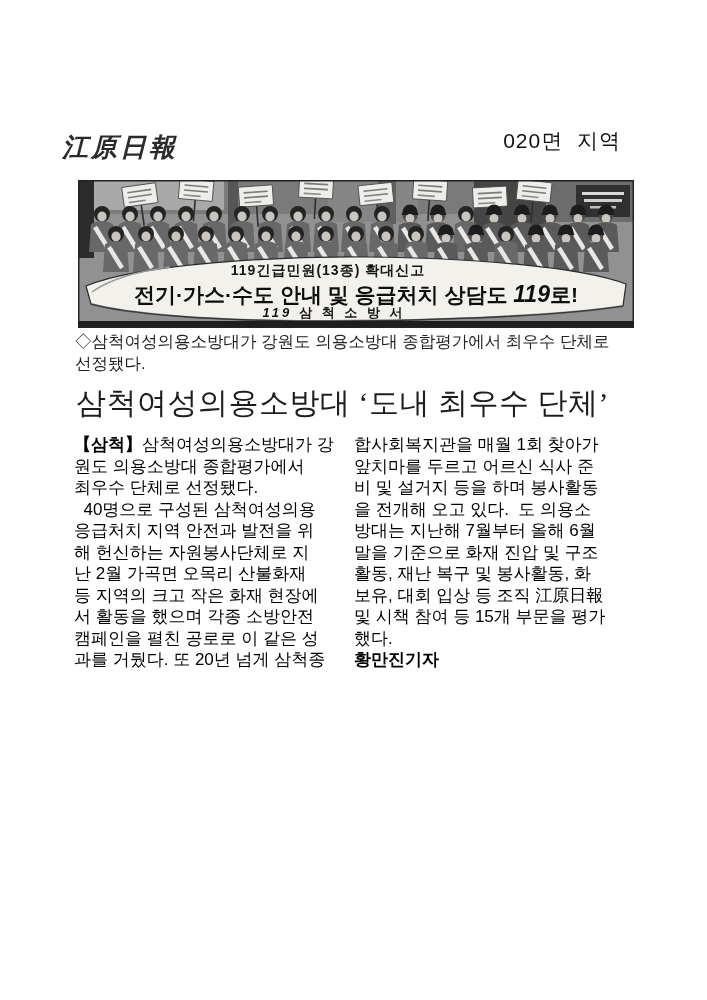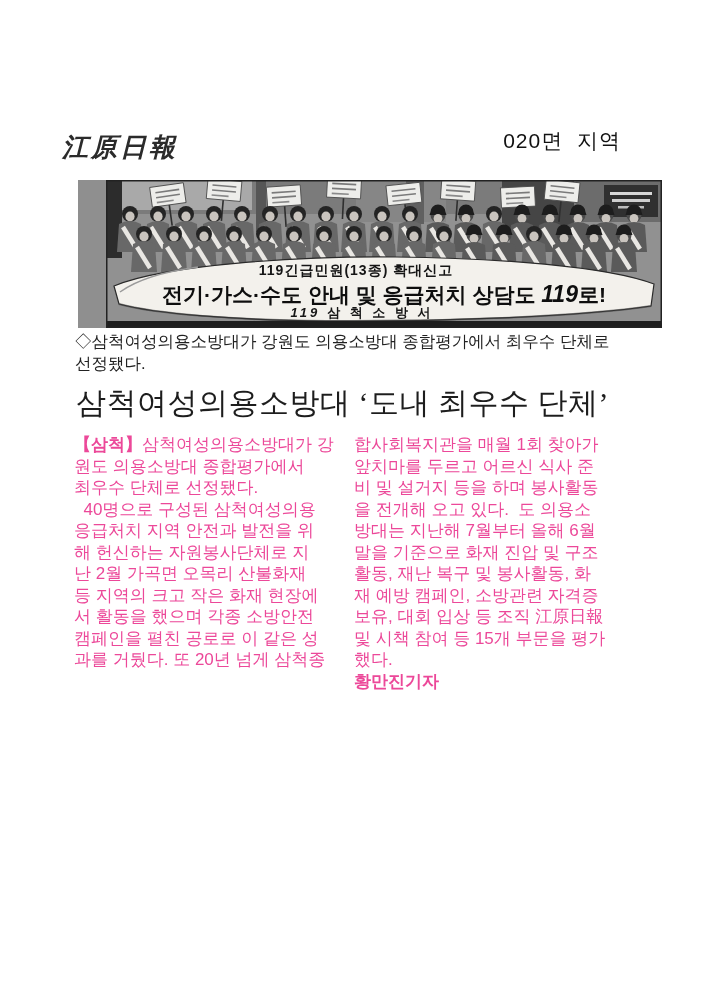--- a/index.html
+++ b/index.html
@@ -24,21 +24,20 @@
     text-align: right; color: #111;
     font-size: 21px; line-height: 23px;
     letter-spacing: 1px; word-spacing: 7px;
   }
 
   
   .photo {
     position: absolute; left: 78px; top: 180px;
     width: 556px; height: 148px;
     background: #8f8f8f;
-    padding-left: 28px;
   }
   .photo svg { display: block; }
   .photo text { font-family: "Liberation Sans", "DejaVu Sans", sans-serif; }
 
   
   .caption {
     position: absolute; left: 75px; top: 331px; width: 545px;
     font-size: 16.5px; line-height: 21px; color: #222;
   }
 
@@ -46,21 +45,21 @@
   .headline {
     position: absolute; left: 76px; top: 383px; width: 560px;
     font-family: "Liberation Serif", "DejaVu Serif", serif;
     font-weight: normal; font-size: 30px; color: #1d1d1d;
     letter-spacing: 0.5px; white-space: pre;
   }
 
   
   .col {
     position: absolute; top: 434px;
-    font-size: 17px; line-height: 21.5px; color: #ec4899;
+    font-size: 17px; line-height: 21.5px; color: #000000;
   }
   .col-left  { left: 74px;  width: 278px; }
   .col-right { left: 354px; width: 282px; }
   .tline { white-space: pre; height: 21.5px; }
   .lead-bold { font-weight: bold; }
   .byline-row { display: flex; justify-content: space-between; height: 21.5px; white-space: pre; flex-direction: column; }
   .reporter { font-weight: bold; }
 </style>
 </head>
 <body>
@@ -210,21 +209,20 @@
 
   <div class="col col-right">
     <div>
         <div class="tline">합사회복지관을 매월 1회 찾아가</div>
         <div class="tline">앞치마를 두르고 어르신 식사 준</div>
         <div class="tline">비 및 설거지 등을 하며 봉사활동</div>
         <div class="tline">을 전개해 오고 있다.  도 의용소</div>
         <div class="tline">방대는 지난해 7월부터 올해 6월</div>
         <div class="tline">말을 기준으로 화재 진압 및 구조</div>
         <div class="tline">활동, 재난 복구 및 봉사활동, 화</div>
-        <div class="tline">재 예방 캠페인, 소방관련 자격증</div>
         <div class="tline">보유, 대회 입상 등 조직 江原日報</div>
         <div class="tline">및 시책 참여 등 15개 부문을 평가</div>
       </div>
     <div class="byline-row">
       <span>했다.</span>
       <span class="reporter">황만진기자</span>
     </div>
   </div>
 
 </div>

